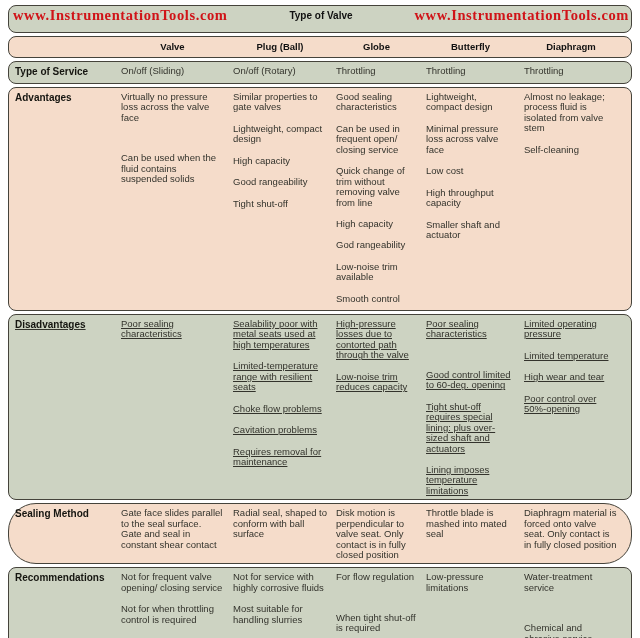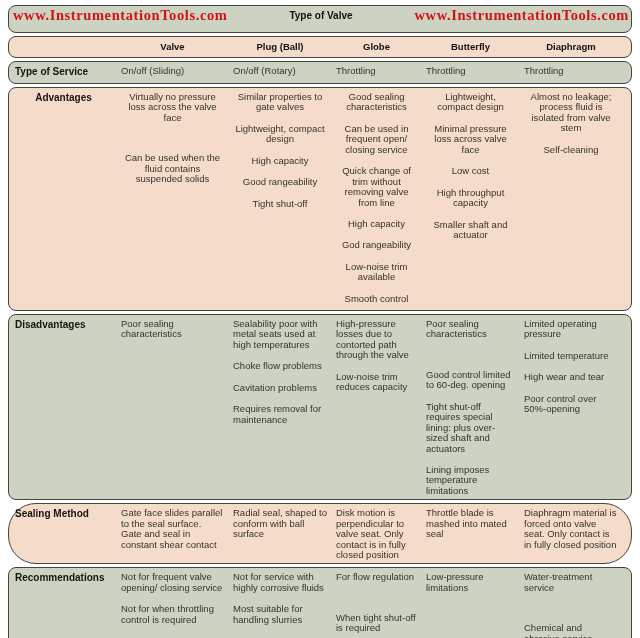--- a/index.html
+++ b/index.html
@@ -41,22 +41,22 @@
     display:grid;
     grid-template-columns:106px 112px 103px 90px 98px auto;
     padding:4px 4px 3px 6px;
   }
   .headrow{min-height:22px;align-items:center;padding-top:2px;padding-bottom:2px;}
   .head{
     font-size:10px;font-weight:bold;color:#111;
     text-align:center;padding-right:16px;
   }
   .h-service{min-height:23px;}
-  .h-adv{min-height:224px;text-align:center;}
-  .h-dis{min-height:180px;}
+  .h-adv{min-height:224px;}
+  .h-dis{min-height:180px;text-decoration:underline;}
   .h-seal{min-height:57px;border-radius:28px;}
   .h-rec{min-height:79px;}
   .cell{
     font-size:9.5px;line-height:1.1;
     padding-right:9px;
   }
   .label{
     font-size:10px;font-weight:bold;color:var(--label);line-height:1.15;
   }
   .para{margin:0 0 11px 0;}
@@ -138,20 +138,21 @@
       </div>
   </div>
 
   <div class="band green grid h-dis">
     <div class="cell label">Disadvantages</div>
     <div class="cell">
         <div class="para">Poor sealing characteristics</div>
       </div>
     <div class="cell">
         <div class="para">Sealability poor with metal seats used at high temperatures</div>
+        <div class="para">Limited-temperature range with resilient seats</div>
         <div class="para">Choke flow problems</div>
         <div class="para">Cavitation problems</div>
         <div class="para">Requires removal for maintenance</div>
       </div>
     <div class="cell">
         <div class="para">High-pressure losses due to contorted path through the valve</div>
         <div class="para">Low-noise trim reduces capacity</div>
       </div>
     <div class="cell">
         <div class="para">Poor sealing characteristics</div>

